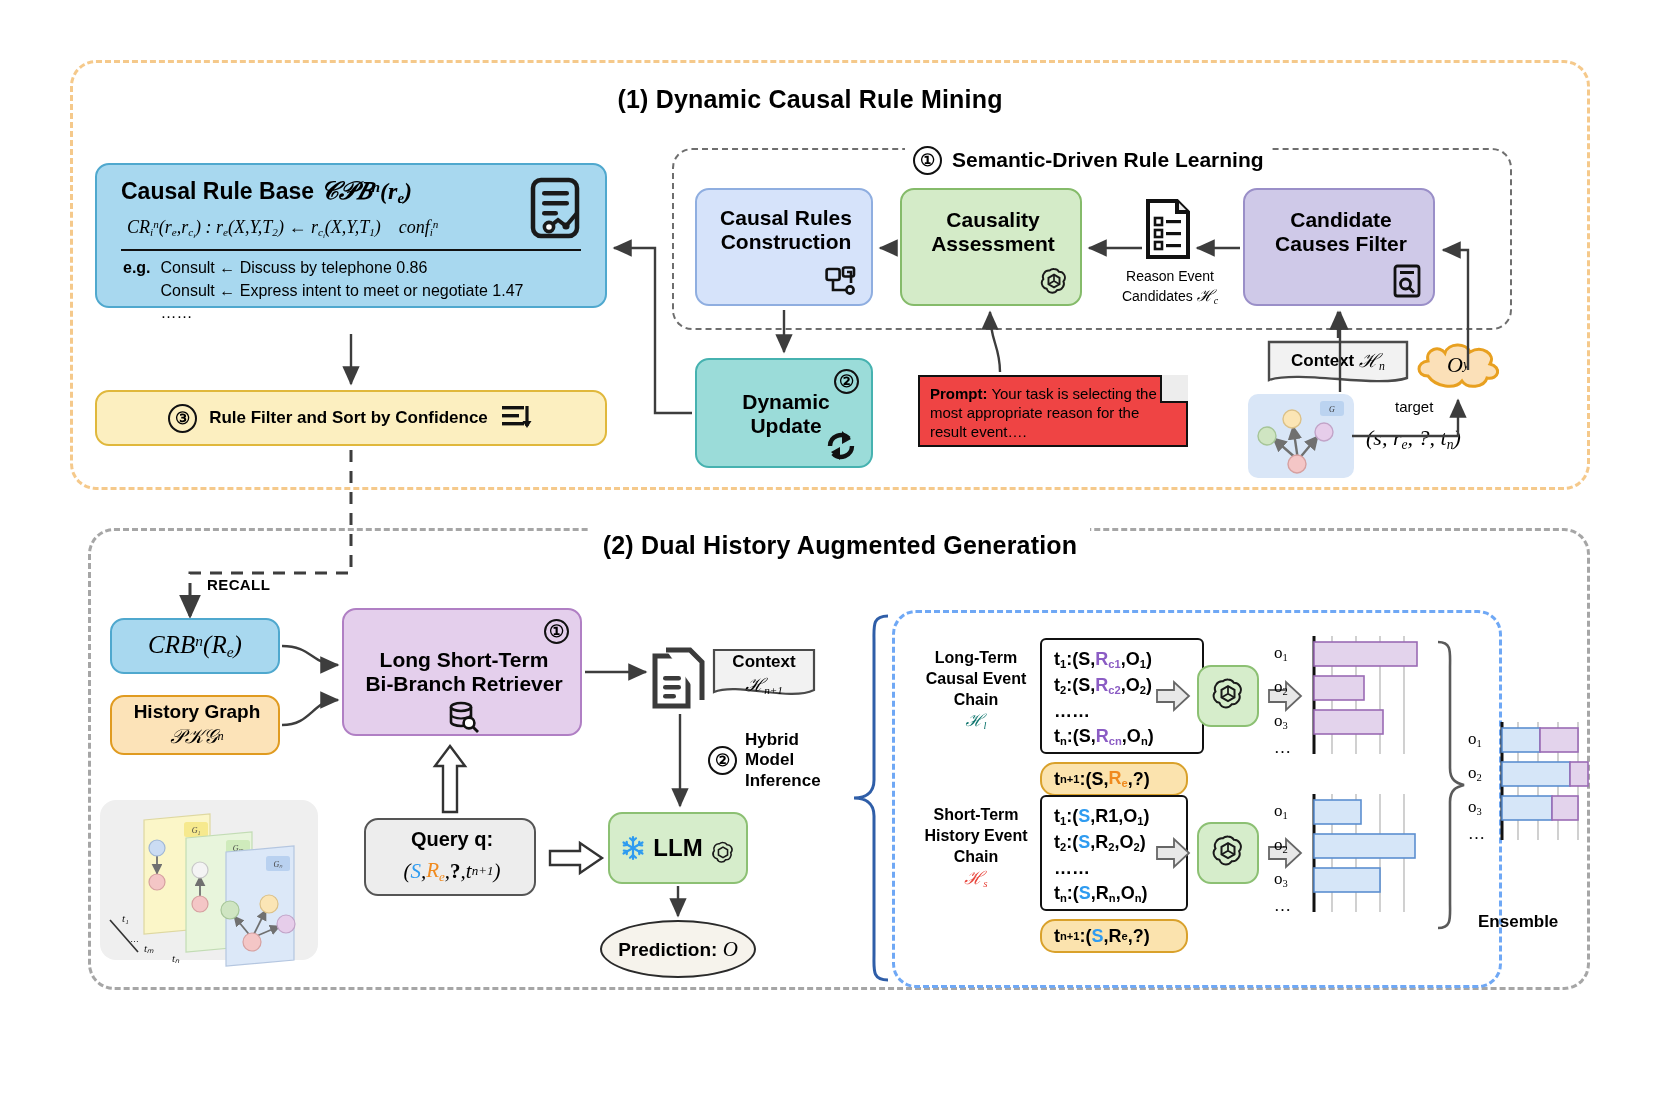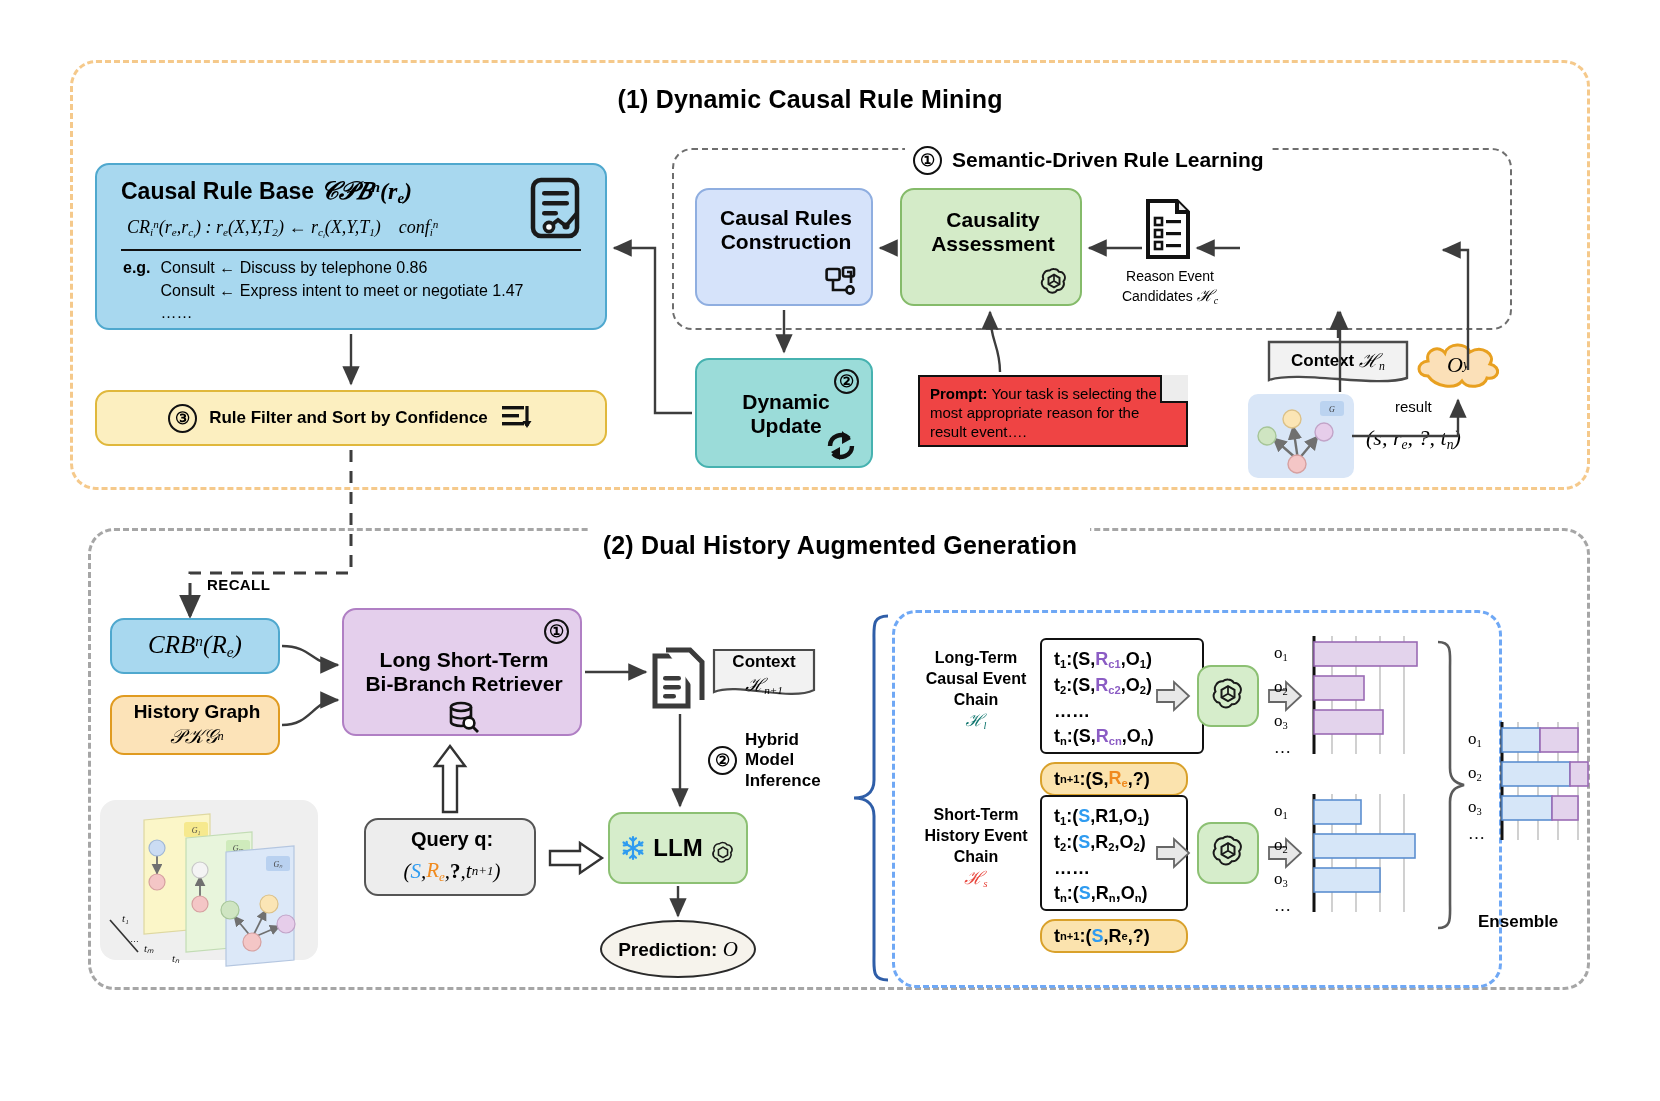--- a/index.html
+++ b/index.html
@@ -56,21 +56,21 @@
 
   <div class="abs panel-orange" style="left:70px;top:60px;width:1520px;height:430px;"></div>
   <div class="abs ctr panel-title" style="left:560px;top:82px;width:500px;height:34px;background:#fff;">(1) Dynamic Causal Rule Mining</div>
 
   <div class="abs panel-inner-dash" style="left:672px;top:148px;width:840px;height:182px;"></div>
   <div class="abs" style="left:905px;top:145px;height:30px;background:#fff;padding:0 8px;display:flex;align-items:center;gap:10px;">
     <span class="circnum">①</span>
     <span style="font-weight:bold;font-size:21px;">Semantic-Driven Rule Learning</span>
   </div>
 
-  <div class="abs box b-blue" style="left:95px;top:163px;width:512px;height:167px;">
+  <div class="abs box b-blue" style="left:95px;top:163px;width:512px;height:145px;">
     <div class="abs" style="left:24px;top:12px;font-size:23px;font-weight:bold;">
       <span>Causal Rule Base</span>
       <span class="cal" style="font-size:25px;">𝒞𝒫𝐵<sup style="font-style:italic;">n</sup></span><span class="math" style="font-size:24px;">(r<sub>e</sub>)</span>
     </div>
     <div class="abs math" style="left:30px;top:52px;font-size:18px;white-space:nowrap;">
       CR<sub>i</sub><sup>n</sup>(r<sub>e</sub>,r<sub>c<sub>i</sub></sub>) : r<sub>e</sub>(X,Y,T<sub>2</sub>) ← r<sub>c<sub>i</sub></sub>(X,Y,T<sub>1</sub>) &nbsp;&nbsp; conf<sub>i</sub><sup>n</sup>
     </div>
     <div class="abs" style="left:24px;top:84px;width:460px;height:2px;background:#111;"></div>
     <div class="abs" style="left:26px;top:92px;font-size:16px;line-height:1.42;">
       <div style="display:flex;gap:10px;">
@@ -135,20 +135,29 @@
     <rect x="21" y="22" width="15" height="3.2" fill="#111"></rect>
     <rect x="21" y="34" width="15" height="3.2" fill="#111"></rect>
     <rect x="21" y="46" width="15" height="3.2" fill="#111"></rect>
   </svg>
   <div class="abs ctr" style="left:1108px;top:268px;width:124px;font-size:14px;line-height:1.25;flex-direction:column;">
     <span>Reason Event</span>
     <span><span>Candidates</span>
       <span class="cal" style="font-size:16px;">ℋ<sub>c</sub></span></span>
   </div>
 
+  <div class="abs box b-purple" style="left:1243px;top:188px;width:192px;height:118px;">
+    <div class="abs ctr boxlabel" style="left:0;top:18px;width:192px;font-size:21px;">Candidate<br>Causes Filter</div>
+    <svg class="abs" style="left:146px;top:74px;" width="32" height="34" viewBox="0 0 32 34">
+      <rect x="4" y="2" width="24" height="30" rx="2.5" fill="none" stroke="#111" stroke-width="2.8"></rect>
+      <rect x="9" y="7" width="14" height="3" fill="#111"></rect>
+      <circle cx="14.5" cy="20" r="5" fill="none" stroke="#111" stroke-width="2.8"></circle>
+      <path d="M18 23.6 L23 28.6" stroke="#111" stroke-width="2.8"></path>
+    </svg>
+  </div>
 
   <div class="abs box b-teal" style="left:695px;top:358px;width:178px;height:110px;">
     <span class="circnum abs" style="right:12px;top:9px;">②</span>
     <div class="abs ctr boxlabel" style="left:0;top:30px;width:178px;font-size:21px;">Dynamic<br>Update</div>
     <svg class="abs" style="left:126px;top:66px;" width="36" height="38" viewBox="0 0 36 38">
       <path d="M7 20 a11 11 0 0 1 19-7.4" fill="none" stroke="#111" stroke-width="4.4"></path>
       <path d="M29 20 a11 11 0 0 1-19 7.4" fill="none" stroke="#111" stroke-width="4.4"></path>
       <path d="M19 5 L28 13 L19 18 Z" fill="#111"></path>
       <path d="M17 34 L8 26 L17 21 Z" fill="#111"></path>
     </svg>
@@ -166,21 +175,21 @@
   <div class="abs ctr" style="left:1267px;top:348px;width:142px;height:26px;font-size:17px;font-weight:bold;">
     <span>Context</span>&nbsp;<span class="cal" style="font-weight:normal;font-size:19px;">ℋ<sub>n</sub></span>
   </div>
 
   <svg class="abs" style="left:1412px;top:340px;" width="92" height="52" viewBox="0 0 92 52">
     <path d="M16 36 C4 36 4 22 16 21 C13 9 28 5 33 13 C36 3 54 2 58 12 C70 5 84 14 78 24 C90 27 87 40 75 38 C72 48 55 49 50 41 C43 50 24 47 16 36 Z" fill="#FBE0B8" stroke="#E8A020" stroke-width="3"></path>
   </svg>
   <div class="abs ctr math" style="left:1412px;top:348px;width:92px;height:34px;font-size:22px;">
     O<sub>y</sub>
   </div>
-  <div class="abs" style="left:1395px;top:398px;font-size:15px;">result</div>
+  <div class="abs" style="left:1395px;top:398px;font-size:15px;">target</div>
 
   <div class="abs" style="left:1248px;top:394px;width:106px;height:84px;background:#D9E6F7;border-radius:10px;"></div>
   <svg class="abs" style="left:1248px;top:394px;" width="106" height="84" viewBox="0 0 106 84">
     <rect x="72" y="7" width="24" height="15" rx="3" fill="#BBD3F0"></rect>
     <text x="84" y="18" font-size="8" fill="#333" text-anchor="middle" font-family="Liberation Serif, serif" font-style="italic">G</text>
     <path d="M50 66 L25 44" stroke="#707070" stroke-width="2.4" marker-end="url(#ah1)"></path>
     <path d="M50 66 L45 32" stroke="#707070" stroke-width="2.4" marker-end="url(#ah1)"></path>
     <path d="M50 66 L70 42" stroke="#707070" stroke-width="2.4" marker-end="url(#ah1)"></path>
     <defs>
         <marker id="ah1" markerWidth="7" markerHeight="7" refX="5.6" refY="3" orient="auto">

